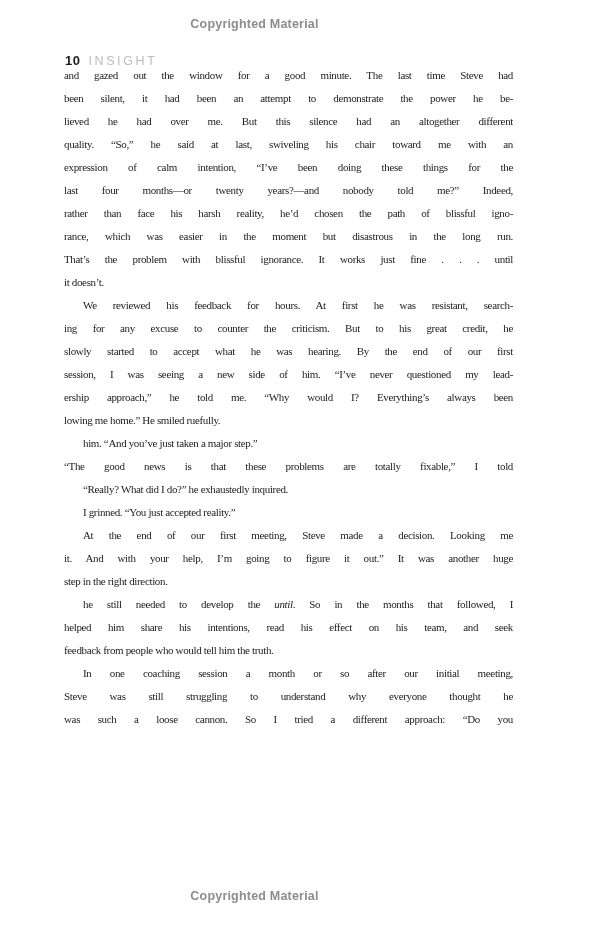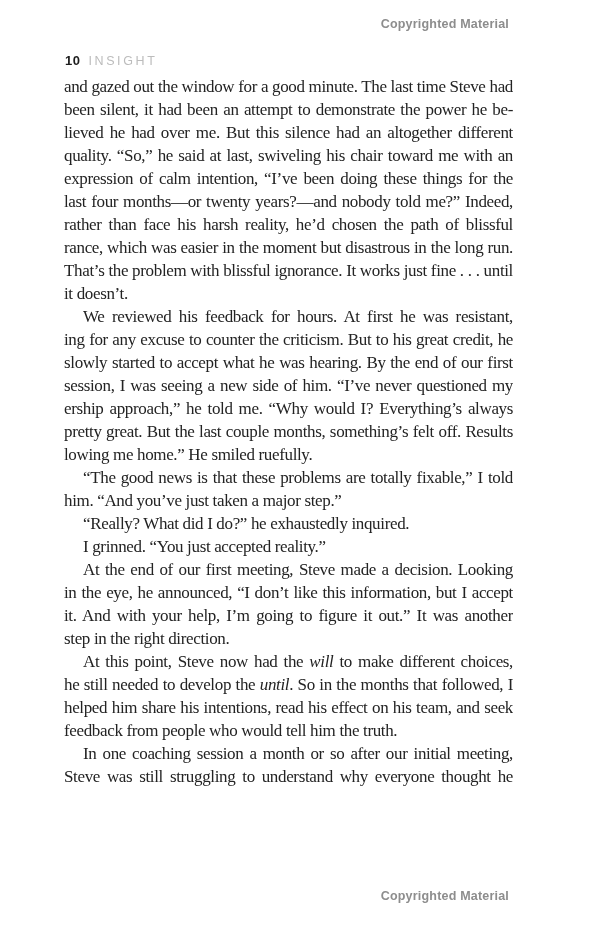--- a/index.html
+++ b/index.html
@@ -18,21 +18,21 @@
   .book-page {
     position: relative;
     width: 600px; height: 925px;
     background: var(--background);
     font-family: "Liberation Serif", "DejaVu Serif", serif;
     color: var(--text);
   }
   .copyright-label {
     position: absolute;
     left: 0; width: 509px;
-    text-align: right;
+    text-align: center;
     font-family: "Liberation Sans", "DejaVu Sans", sans-serif;
     font-size: 12.5px;
     font-weight: 700;
     color: var(--copyright);
     letter-spacing: 0.2px;
   }
   .copyright-top { top: 17px; }
   .copyright-bottom { top: 889px; }
   .running-header {
     position: absolute;
@@ -49,23 +49,23 @@
   }
   .running-title {
     font-weight: 500;
     color: var(--header-title);
     letter-spacing: 2.6px;
     margin-left: 8px;
     font-size: 12.5px;
   }
   .text-block {
     position: absolute;
-    top: 75px; left: 64px;
+    top: 64px; left: 64px;
     width: 449px;
-    font-size: 17px;
+    font-size: 11px;
     letter-spacing: -0.35px;
     color: var(--text);
   }
   .line {
     height: 23px;
     line-height: 23px;
     overflow: hidden;
     white-space: normal;
   }
   .line.just {
@@ -98,46 +98,44 @@
         <div class="line just">rance, which was easier in the moment but disastrous in the long run.</div>
         <div class="line just">That’s the problem with blissful ignorance. It works just fine . . . until</div>
         <div class="line">it doesn’t.</div>
       </div>
       <div class="para indent">
         <div class="line just">We reviewed his feedback for hours. At first he was resistant, search-</div>
         <div class="line just">ing for any excuse to counter the criticism. But to his great credit, he</div>
         <div class="line just">slowly started to accept what he was hearing. By the end of our first</div>
         <div class="line just">session, I was seeing a new side of him. “I’ve never questioned my lead-</div>
         <div class="line just">ership approach,” he told me. “Why would I? Everything’s always been</div>
-        <div class="line just">pretty great. But the last couple months, something’s felt off. Results</div>
         <div class="line">lowing me home.” He smiled ruefully.</div>
       </div>
       <div class="para indent">
+        <div class="line">him. “And you’ve just taken a major step.”</div>
         <div class="line just">“The good news is that these problems are totally fixable,” I told</div>
-        <div class="line">him. “And you’ve just taken a major step.”</div>
       </div>
       <div class="para indent">
         <div class="line">“Really? What did I do?” he exhaustedly inquired.</div>
       </div>
       <div class="para indent">
         <div class="line">I grinned. “You just accepted reality.”</div>
       </div>
       <div class="para indent">
         <div class="line just">At the end of our first meeting, Steve made a decision. Looking me</div>
-        <div class="line just">in the eye, he announced, “I don’t like this information, but I accept</div>
         <div class="line just">it. And with your help, I’m going to figure it out.” It was another huge</div>
         <div class="line">step in the right direction.</div>
       </div>
       <div class="para indent">
-        <div class="line just">At this point, Steve now had the <em>will</em> to make different choices, but</div>
         <div class="line just">he still needed to develop the <em>until</em>. So in the months that followed, I</div>
         <div class="line just">helped him share his intentions, read his effect on his team, and seek</div>
         <div class="line">feedback from people who would tell him the truth.</div>
       </div>
       <div class="para indent">
         <div class="line just">In one coaching session a month or so after our initial meeting,</div>
         <div class="line just">Steve was still struggling to understand why everyone thought he</div>
+        <div class="line just">was such a loose cannon. So I tried a different approach: “Do you</div>
       </div>
     </div>
 
   <div class="copyright-label copyright-bottom">Copyrighted Material</div>
 
 </div>
 
 </body></html>

